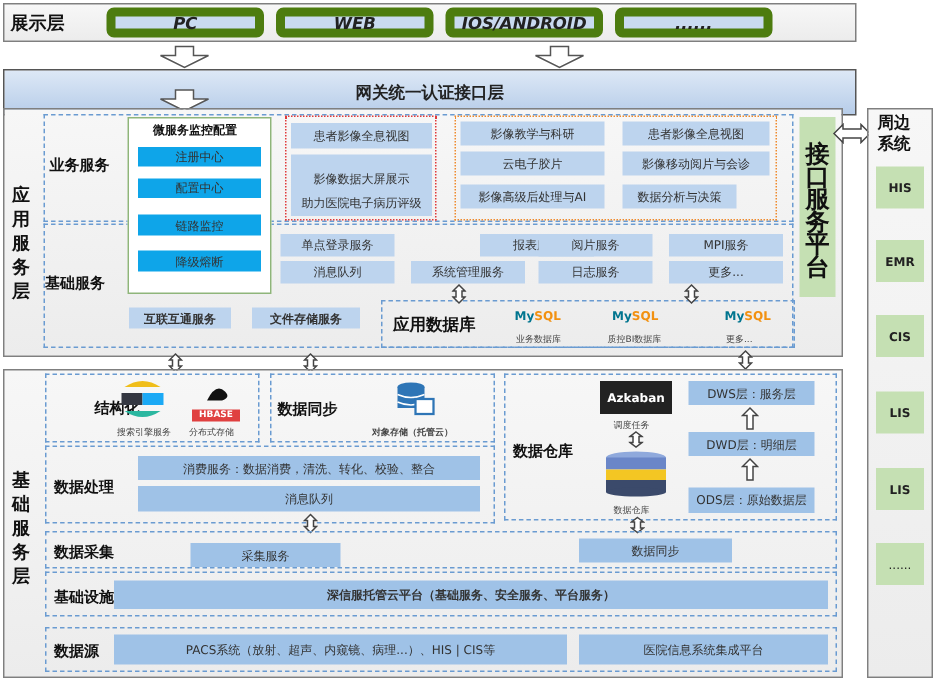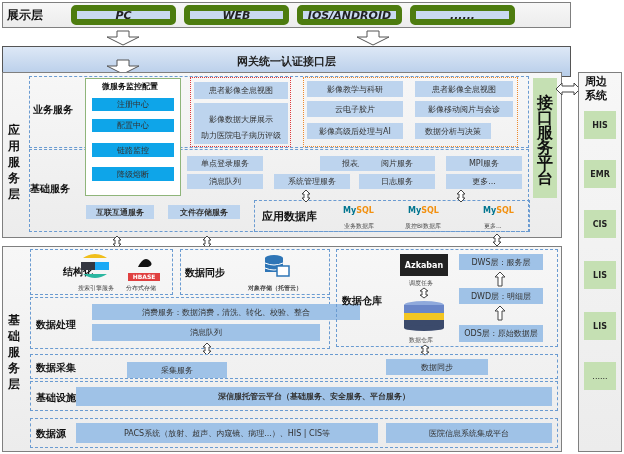--- a/index.html
+++ b/index.html
@@ -149,21 +149,21 @@
 <svg class="abs" style="left:263px;top:254px;" width="28" height="24">
   <ellipse cx="11" cy="4" rx="9" ry="3" fill="#2e75b6"></ellipse>
   <rect x="2" y="4" width="18" height="14" fill="#2e75b6"></rect>
   <path d="M2 9 Q11 13 20 9 M2 14 Q11 18 20 14" stroke="#fff" fill="none"></path>
   <rect x="14" y="12" width="12" height="10" fill="#fff" stroke="#2e75b6" stroke-width="1.5"></rect>
 </svg>
 <div class="small" style="left:248px;top:284px;font-weight:bold;">对象存储（托管云）</div>
 
 <div class="dash" style="left:30px;top:297px;width:300px;height:52px;"></div>
 <div class="lbl" style="left:36px;top:318px;">数据处理</div>
-<div class="boxd" style="left:92px;top:304px;width:268px;height:16px;">消费服务：数据消费，清洗、转化、校验、整合</div>
+<div class="boxd" style="left:92px;top:304px;width:228px;height:16px;">消费服务：数据消费，清洗、转化、校验、整合</div>
 <div class="boxd" style="left:92px;top:324px;width:228px;height:17px;">消息队列</div>
 
 <div class="dash" style="left:336px;top:249px;width:222px;height:98px;"></div>
 <div class="lbl" style="left:342px;top:294px;">数据仓库</div>
 <div class="abs" style="left:400px;top:254px;width:48px;height:22px;background:#222;display:flex;align-items:center;justify-content:center;">
   <span style="color:#fff;font-size:8px;font-weight:bold;">Azkaban</span>
 </div>
 <div class="small" style="left:409px;top:279px;">调度任务</div>
 <svg class="abs" style="left:419px;top:287px;" width="10" height="12">
     <path d="M5 1 L9 4 H7 V8 H9 L5 11 L1 8 H3 V4 H1 Z" fill="#fff" stroke="#444"></path>

